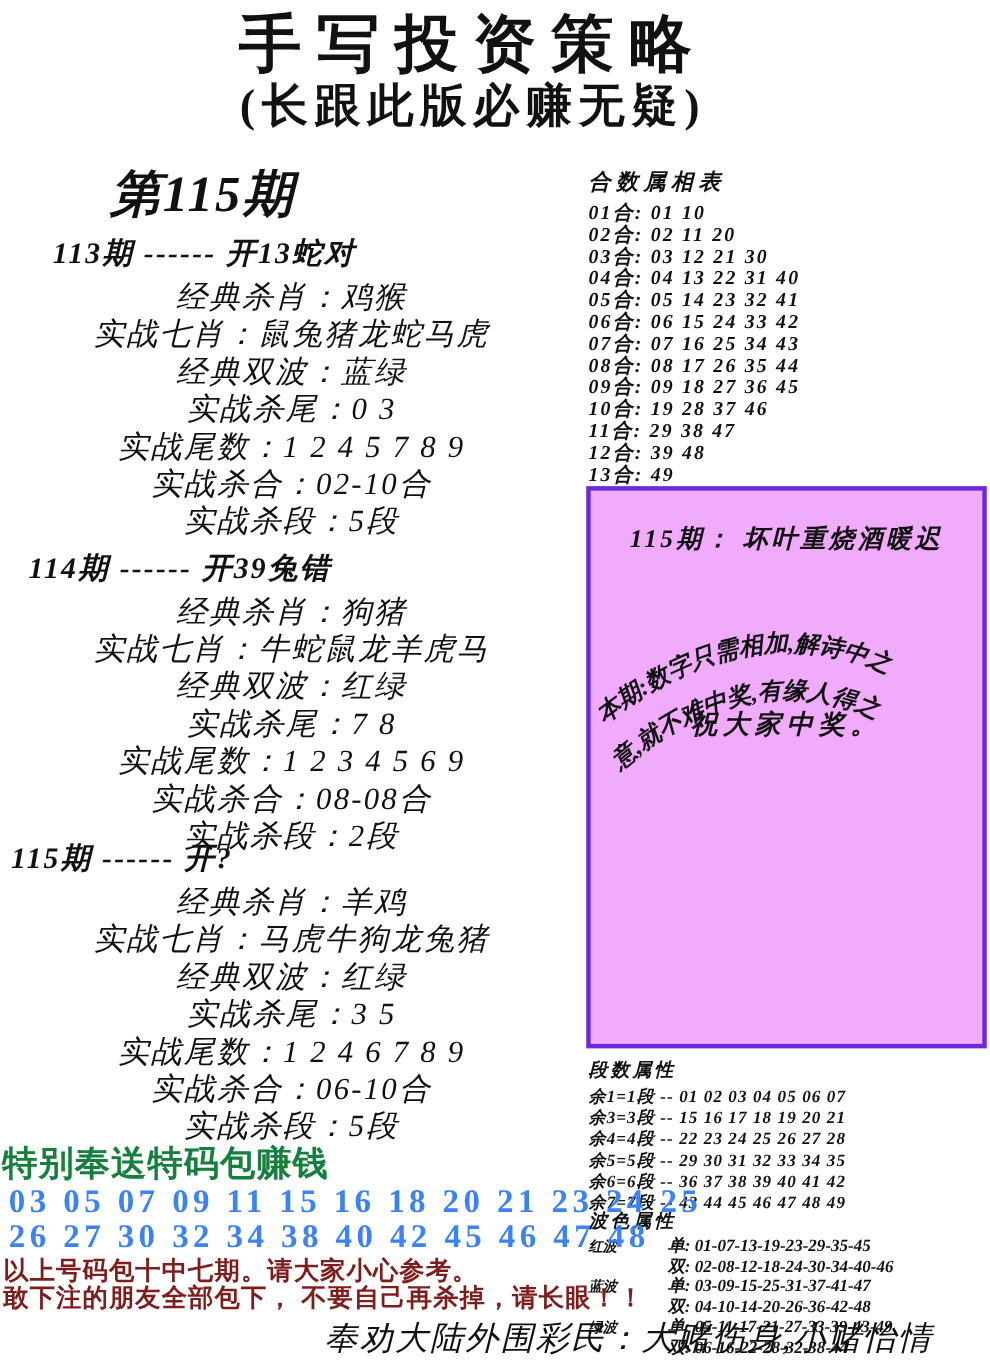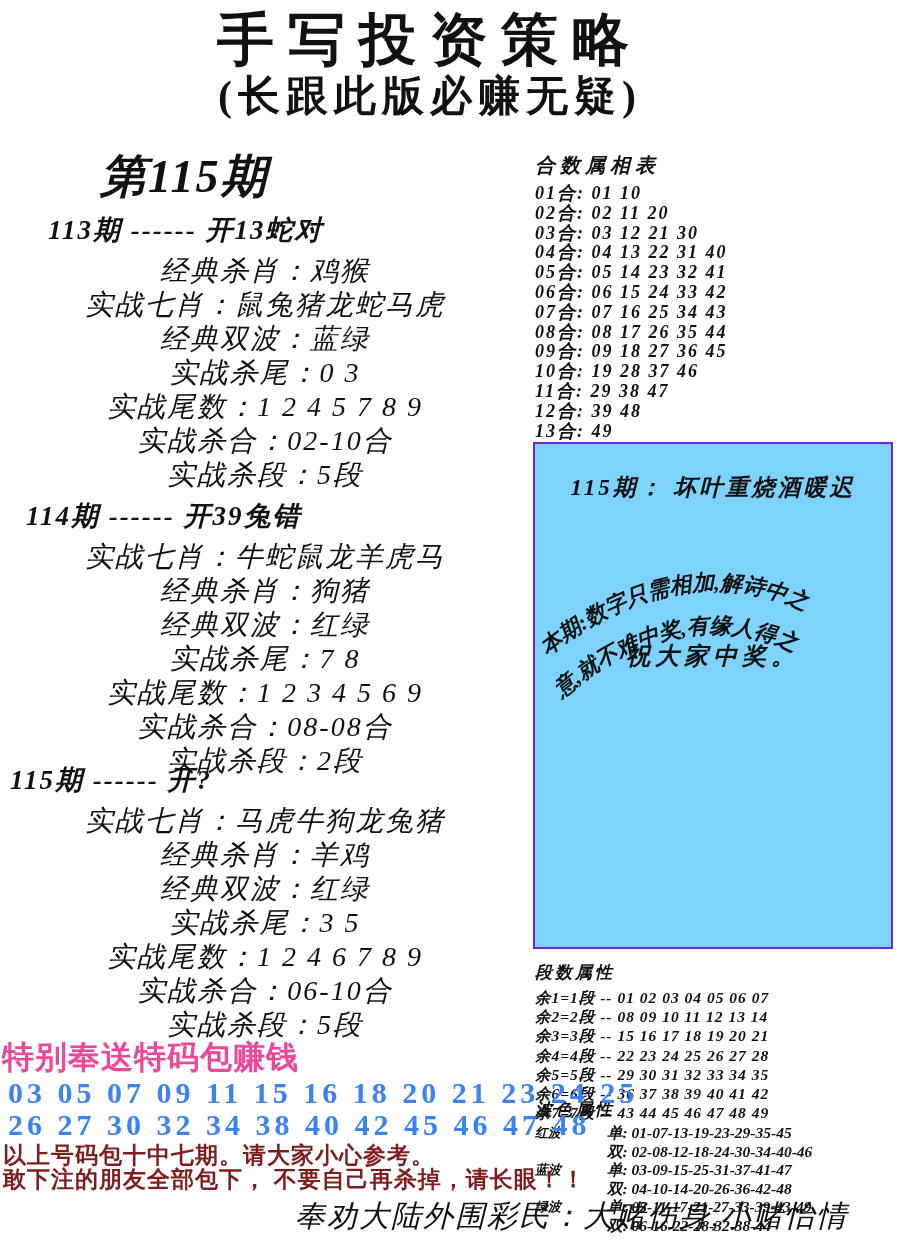--- a/index.html
+++ b/index.html
@@ -25,21 +25,21 @@
   #period-115{top:762px;} #period-115 .period-header{padding-left:10px;}
 
   
   #hexiang{position:absolute;left:535px;top:152px;width:300px;}
   #hexiang .tbl-title{font-size:20px;font-weight:bold;font-style:italic;letter-spacing:5px;margin-bottom:5px;}
   #hexiang .tbl-row{font-size:18px;font-weight:bold;font-style:italic;line-height:19.8px;
                     letter-spacing:2px;white-space:nowrap;}
 
   
   #poem-box{position:absolute;left:533px;top:442px;width:356px;height:503px;
-            border:2px solid #6d28d9;background:#7dd3fc;}
+            border:4px solid #6d28d9;background:#f0abfc;}
   #poem-heading{margin-top:28px;text-align:center;font-size:23px;font-weight:bold;
                 font-style:italic;letter-spacing:3px;white-space:nowrap;}
   #arc-svg{position:absolute;left:0;top:62px;}
   #arc-svg text{font-family:"Liberation Serif",serif;font-style:italic;font-weight:bold;
                 font-size:22px;fill:#111;}
   #poem-blessing{position:absolute;top:196px;left:0;width:356px;text-align:center;
                  font-size:24px;font-weight:bold;font-style:italic;letter-spacing:5px;}
 
   
   #duanshu{position:absolute;left:535px;top:961px;width:360px;}
@@ -50,21 +50,21 @@
   
   #bose{position:absolute;left:535px;top:1098px;width:360px;}
   #bose .tbl-title{font-size:17px;font-weight:bold;font-style:italic;letter-spacing:3px;margin-bottom:3px;}
   .bose-group{display:flex;}
   .bose-name{width:72px;font-size:13px;font-weight:bold;font-style:italic;line-height:18.5px;}
   .bose-lines{flex:1;}
   .bose-line{font-size:15.5px;font-weight:bold;font-style:italic;line-height:18.5px;white-space:nowrap;}
 
   
   #promo-title{position:absolute;left:2px;top:1036px;font-size:32px;font-weight:bold;
-               color:#ec4899;font-family:"Liberation Sans",sans-serif;letter-spacing:1px;}
+               color:#15803d;font-family:"Liberation Sans",sans-serif;letter-spacing:1px;}
   .magenta-line{position:absolute;left:8px;color:#3b82f6;font-size:30px;font-weight:bold;
                 letter-spacing:4px;white-space:nowrap;}
   #magenta-1{top:1076px;} #magenta-2{top:1108px;}
   .cyan-line{position:absolute;left:3px;color:#7f1d1d;font-size:23px;font-weight:bold;
              letter-spacing:1px;white-space:nowrap;}
   #cyan-1{top:1140px;} #cyan-2{top:1164px;}
 
   
   #footer-line{position:absolute;left:295px;top:1196px;font-size:30px;font-style:italic;
                letter-spacing:2px;white-space:nowrap;}
@@ -88,35 +88,35 @@
       <div class="period-row">实战杀尾：0 3</div>
       <div class="period-row">实战尾数：1 2 4 5 7 8 9</div>
       <div class="period-row">实战杀合：02-10合</div>
       <div class="period-row">实战杀段：5段</div>
     </div>
   </div>
 
   <div class="period" id="period-114">
     <div class="period-header">114期 ------ 开39兔错</div>
     <div class="period-rows">
+      <div class="period-row">经典杀肖：狗猪</div>
       <div class="period-row">实战七肖：牛蛇鼠龙羊虎马</div>
-      <div class="period-row">经典杀肖：狗猪</div>
       <div class="period-row">经典双波：红绿</div>
       <div class="period-row">实战杀尾：7 8</div>
       <div class="period-row">实战尾数：1 2 3 4 5 6 9</div>
       <div class="period-row">实战杀合：08-08合</div>
       <div class="period-row">实战杀段：2段</div>
     </div>
   </div>
 
   <div class="period" id="period-115">
     <div class="period-header">115期 ------ 开?</div>
     <div class="period-rows">
+      <div class="period-row">经典杀肖：羊鸡</div>
       <div class="period-row">实战七肖：马虎牛狗龙兔猪</div>
-      <div class="period-row">经典杀肖：羊鸡</div>
       <div class="period-row">经典双波：红绿</div>
       <div class="period-row">实战杀尾：3 5</div>
       <div class="period-row">实战尾数：1 2 4 6 7 8 9</div>
       <div class="period-row">实战杀合：06-10合</div>
       <div class="period-row">实战杀段：5段</div>
     </div>
   </div>
 
   <div id="hexiang">
     <div class="tbl-title">合数属相表</div>
@@ -144,21 +144,20 @@
       </defs>
       <text><textPath href="#arcpath1">本期:数字只需相加,解诗中之</textPath></text>
       <text><textPath href="#arcpath2">意,就不难中奖,有缘人得之</textPath></text>
     </svg>
     <div id="poem-blessing">祝大家中奖。</div>
   </div>
 
   <div id="duanshu">
     <div class="tbl-title">段数属性</div>
     <div class="tbl-row">余1=1段 -- 01 02 03 04 05 06 07</div>
-    <div class="tbl-row">余2=2段 -- 08 09 10 11 12 13 14</div>
     <div class="tbl-row">余3=3段 -- 15 16 17 18 19 20 21</div>
     <div class="tbl-row">余4=4段 -- 22 23 24 25 26 27 28</div>
     <div class="tbl-row">余5=5段 -- 29 30 31 32 33 34 35</div>
     <div class="tbl-row">余6=6段 -- 36 37 38 39 40 41 42</div>
     <div class="tbl-row">余7=7段 -- 43 44 45 46 47 48 49</div>
   </div>
 
   <div id="bose">
     <div class="tbl-title">波色属性</div>
     <div class="bose-group">

